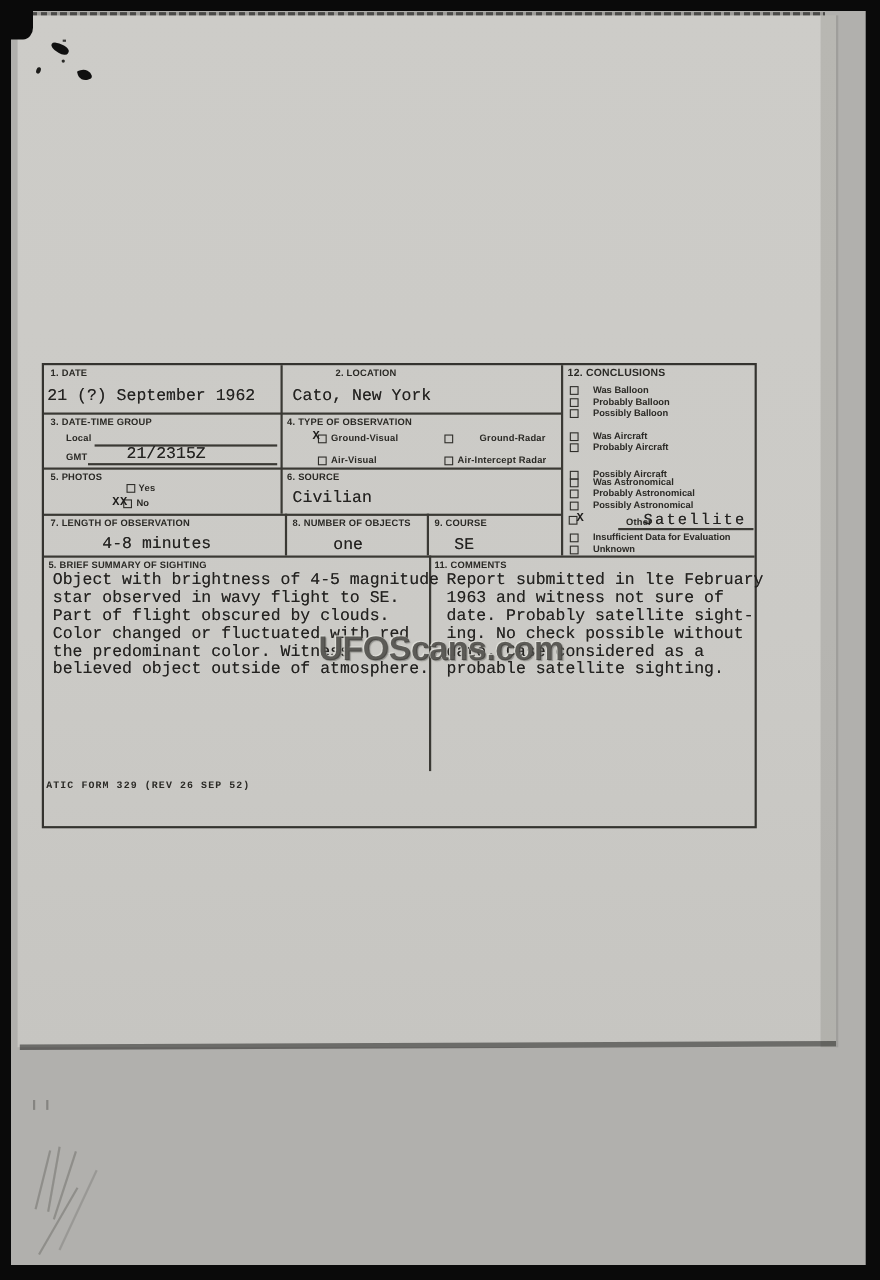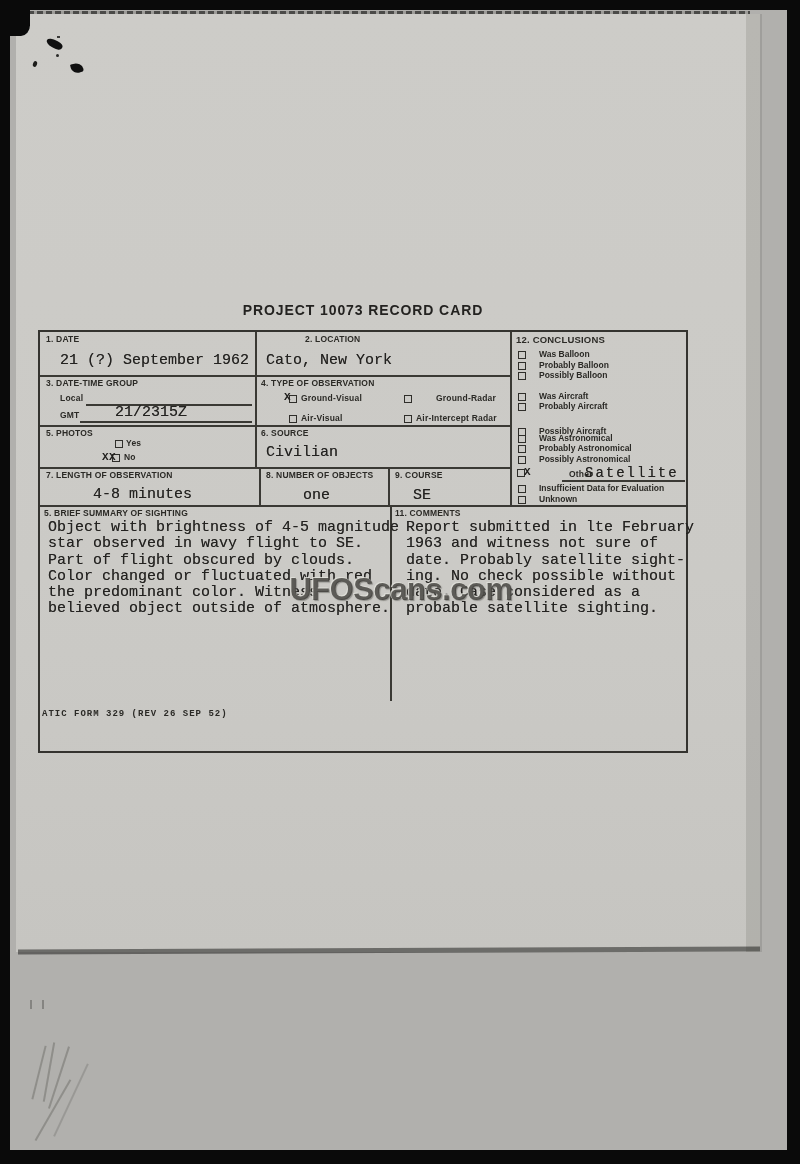--- a/index.html
+++ b/index.html
@@ -63,36 +63,35 @@
   <div class="speck" style="left:57px;top:36px;width:3px;height:2px;background:#3a3a38;"></div>
 
   <div class="scratch" style="left:38px;top:1045px;height:55px;transform:rotate(14deg);"></div>
   <div class="scratch" style="left:48px;top:1042px;height:60px;transform:rotate(10deg);"></div>
   <div class="scratch" style="left:58px;top:1045px;height:65px;transform:rotate(18deg);"></div>
   <div class="scratch" style="left:52px;top:1075px;height:70px;transform:rotate(30deg);"></div>
   <div class="scratch" style="left:70px;top:1060px;height:80px;transform:rotate(25deg);opacity:.7;"></div>
   <div class="scratch" style="left:30px;top:1000px;height:9px;transform:none;background:rgba(80,80,76,.45);"></div>
   <div class="scratch" style="left:42px;top:1000px;height:9px;transform:none;background:rgba(80,80,76,.45);"></div>
 
-  <div class="abs title">PROJECT 10073 RECORD CARD</div>
 
   <div id="tbl" class="abs">
 
     <div class="hline" style="left:0;top:43px;width:470px;"></div>
     <div class="hline" style="left:0;top:93px;width:470px;"></div>
     <div class="hline" style="left:0;top:135px;width:470px;"></div>
     <div class="hline" style="left:0;top:173px;width:646px;"></div>
     <div class="vline" style="left:215px;top:0;height:135px;"></div>
     <div class="vline" style="left:219px;top:135px;height:38px;"></div>
     <div class="vline" style="left:348px;top:135px;height:38px;"></div>
     <div class="vline" style="left:470px;top:0;height:173px;"></div>
     <div class="vline" style="left:350px;top:173px;height:196px;"></div>
 
     <div class="lbl" style="left:6px;top:3px;">1. DATE</div>
-    <div class="typ" style="left:20px;top:21px;">21 (?) September 1962</div>
+    <div class="typ" style="left:3px;top:21px;">21 (?) September 1962</div>
 
     <div class="lbl" style="left:221px;top:3px;margin-left:44px;">2. LOCATION</div>
     <div class="typ" style="left:226px;top:21px;">Cato, New York</div>
 
     <div class="lbl" style="left:6px;top:47px;">3. DATE-TIME GROUP</div>
     <div class="lbl" style="left:20px;top:62px;font-weight:bold;">Local</div>
     <div class="fill-line" style="left:46px;top:72px;width:166px;"></div>
     <div class="lbl" style="left:20px;top:79px;">GMT</div>
     <div class="fill-line" style="left:40px;top:89px;width:172px;"></div>
     <div class="typ" style="left:75px;top:73px;">21/2315Z</div>

